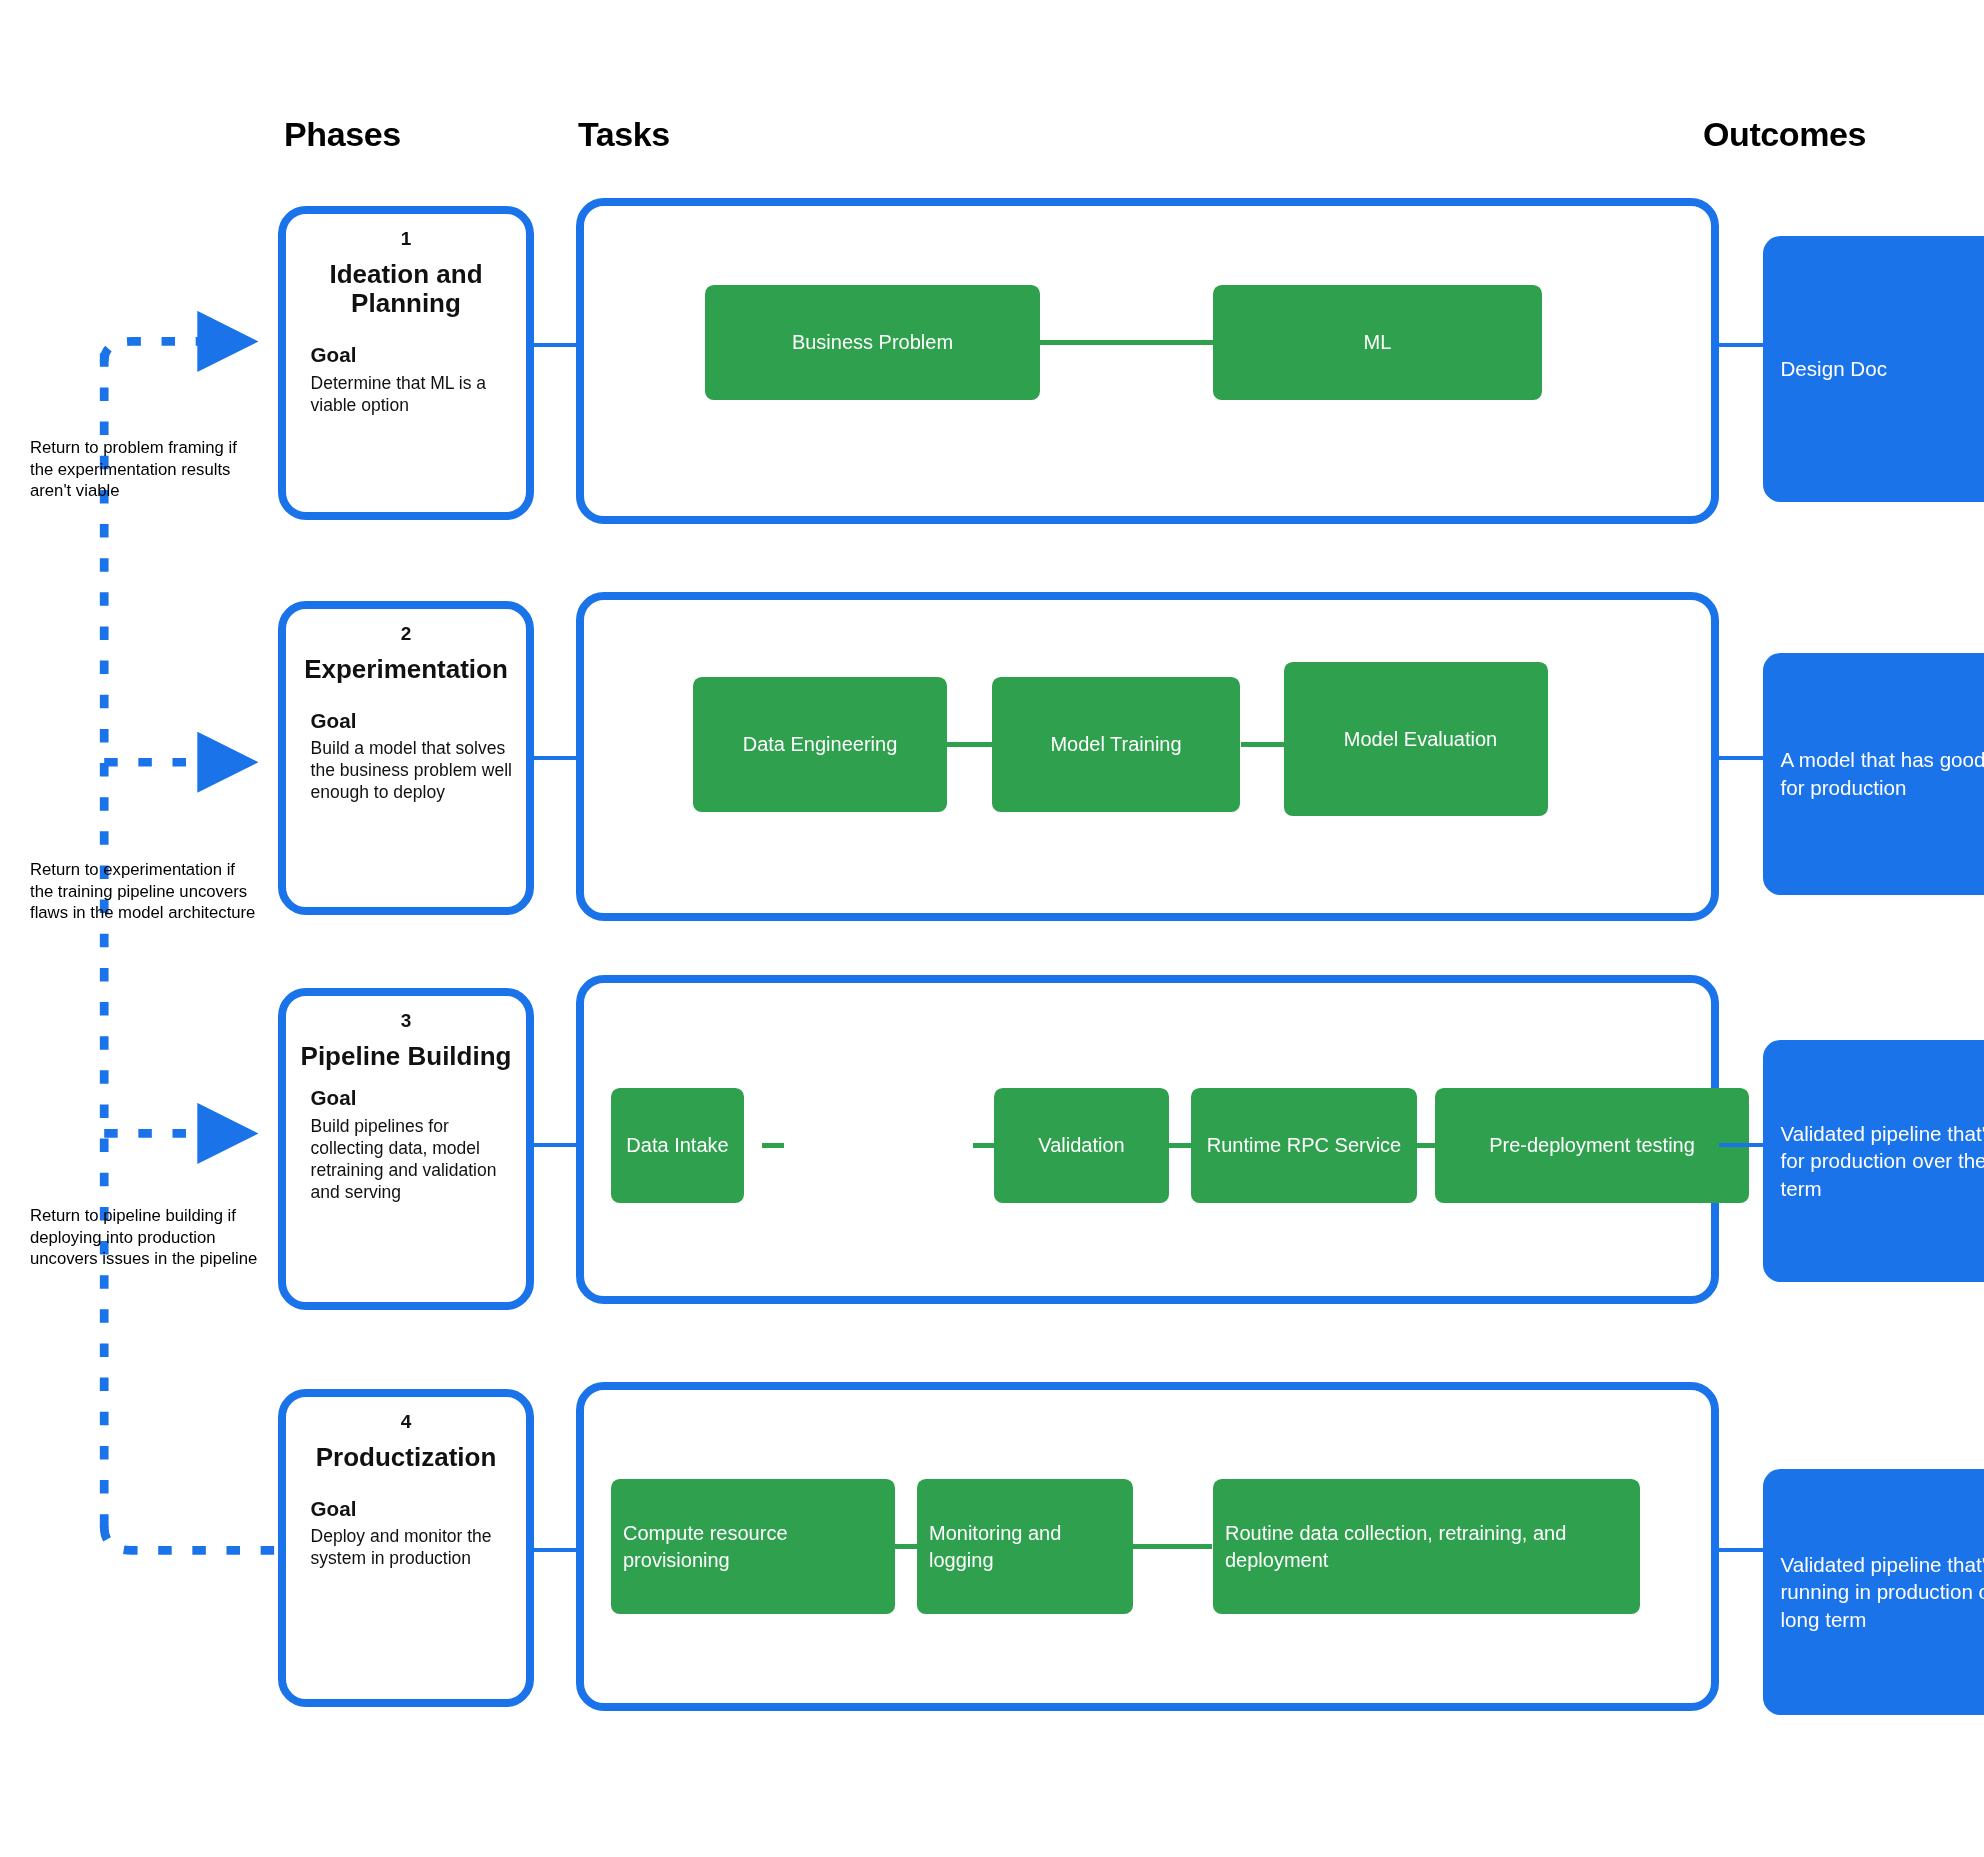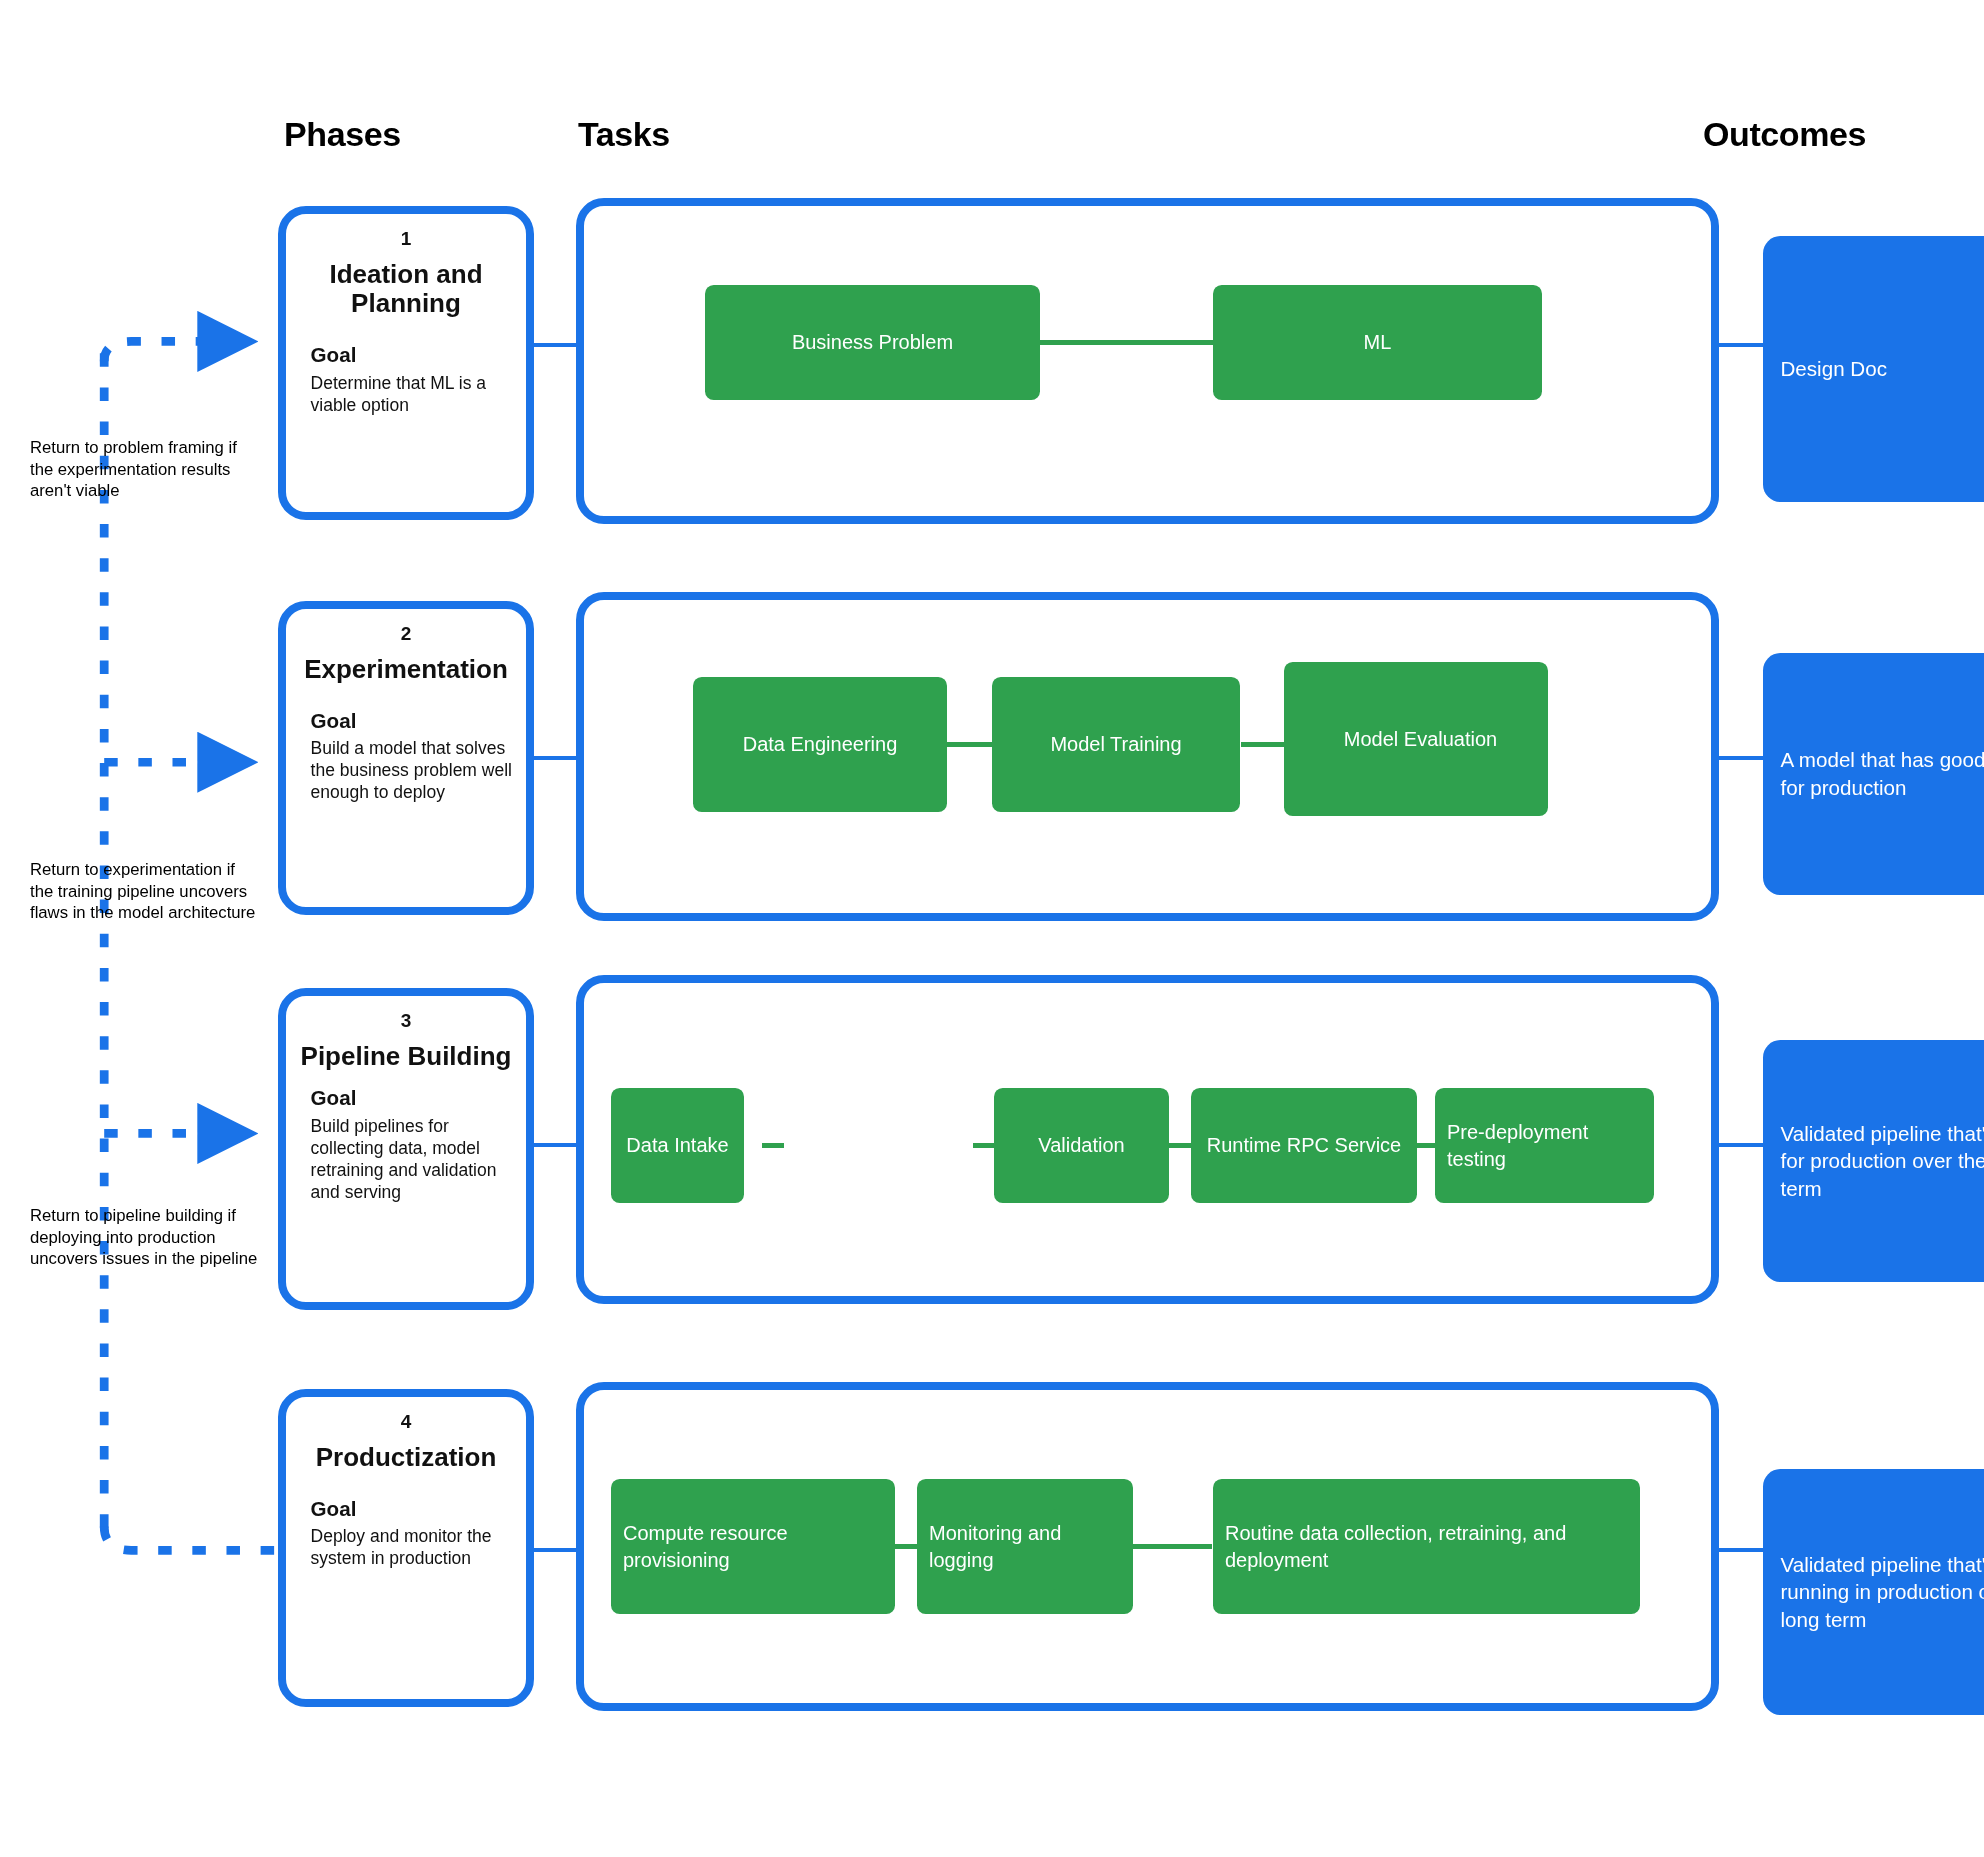--- a/index.html
+++ b/index.html
@@ -168,21 +168,21 @@
   <div class="green-link" style="left:762px;top:1143px;width:22px;"></div>
   <div class="green-link" style="left:973px;top:1143px;width:22px;"></div>
   <div class="task" style="left:994px;top:1088px;width:175px;height:115px;">
     <span>Validation</span>
   </div>
   <div class="green-link" style="left:1169px;top:1143px;width:22px;"></div>
   <div class="task" style="left:1191px;top:1088px;width:226px;height:115px;">
     <span>Runtime RPC Service</span>
   </div>
   <div class="green-link" style="left:1417px;top:1143px;width:18px;"></div>
-  <div class="task" style="left:1435px;top:1088px;width:219px;height:115px;">
+  <div class="task" style="left:1435px;top:1088px;width:314px;height:115px;">
     <span>Pre-deployment testing</span>
   </div>
 
   <div class="blue-link" style="left:1719px;top:1143px;width:44px;"></div>
   <div class="outcome" style="left:1763px;top:1040px;width:310px;height:242px;">
     <span>Validated pipeline that's ready for production over the long term</span>
   </div>
 
   <div class="phase-card" style="left:278px;top:1389px;width:256px;height:318px;">
     <div class="phase-num">4</div>

